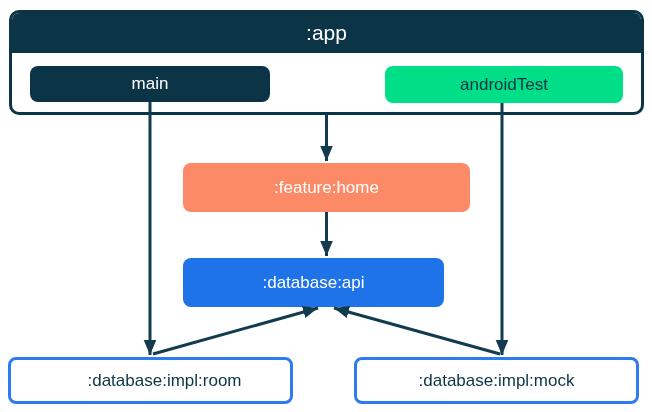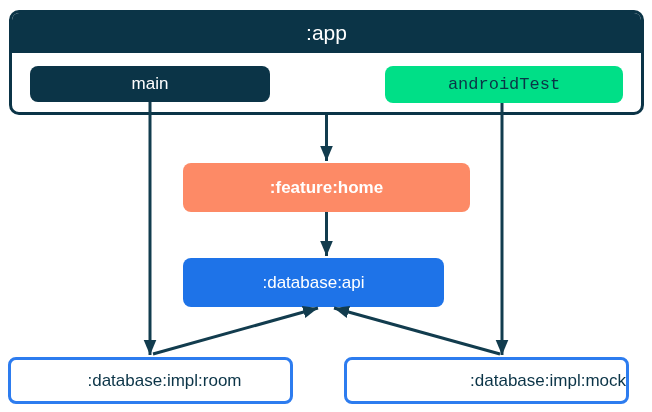--- a/index.html
+++ b/index.html
@@ -51,41 +51,39 @@
   }
   .node-main {
     left: 18px; top: 53px; width: 240px; height: 36px;
     background: var(--navy, #0B3447);
     color: var(--text-light, #ffffff);
   }
   .node-android-test {
     left: 373px; top: 53px; width: 238px; height: 37px;
     background: var(--green, #00DF87);
     color: var(--text-dark, #0B3447);
-    font-family: Liberation Mono, monospace;
   }
   .node-feature-home {
     left: 183px; top: 163px; width: 287px; height: 49px;
     background: var(--coral, #FD8A66);
     color: var(--text-light, #ffffff);
-    font-weight: bold;
   }
   .node-database-api {
     left: 183px; top: 258px; width: 261px; height: 49px;
     background: var(--blue, #1E73E8);
     color: var(--text-light, #ffffff);
   }
   .node-impl {
     width: 285px; height: 47px; top: 357px;
     background: #ffffff;
     border: 3px solid var(--box-border-blue, #2D7CEF);
     color: var(--text-dark, #0B3447);
   }
   .node-database-impl-room { left: 8px; padding-left: 28px; }
-  .node-database-impl-mock { left: 344px; justify-content: flex-end; }
+  .node-database-impl-mock { left: 354px; }
 </style>
 </head>
 <body>
 
 <div class="canvas">
 
   <div class="app-container">
     <div class="app-header">
       <span>:app</span>
     </div>

